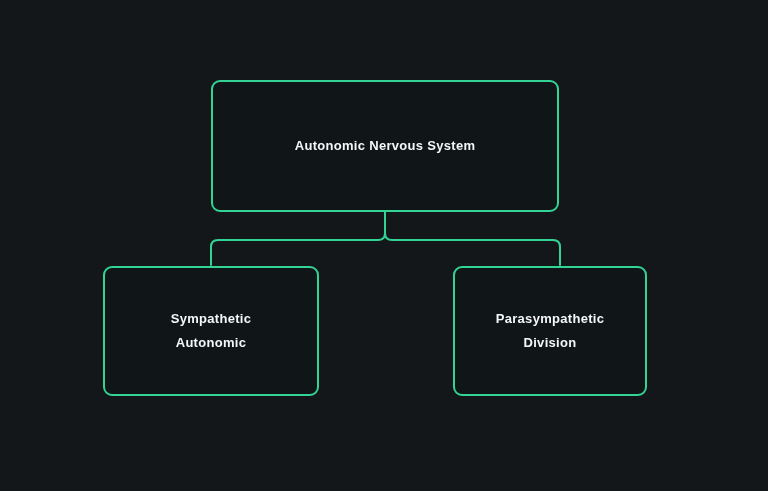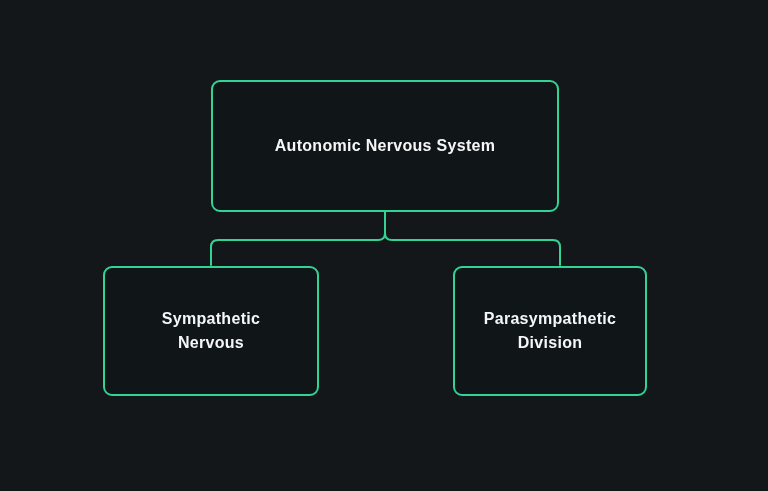--- a/index.html
+++ b/index.html
@@ -36,21 +36,21 @@
     border: 2px solid var(--accent);
     border-radius: 9px;
     display: flex;
     align-items: center;
     justify-content: center;
     text-align: center;
   }
   .node .label {
     color: var(--text);
     font-weight: 700;
-    font-size: 16px;
+    font-size: 13px;
     letter-spacing: 0.3px;
     line-height: 24px;
     white-space: pre-line;
   }
   .node-root   { left: 211px; top: 80px;  width: 348px; height: 132px; }
   .node-left   { left: 103px; top: 266px; width: 216px; height: 130px; }
   .node-right  { left: 453px; top: 266px; width: 194px; height: 130px; }
 </style>
 </head>
 <body>
@@ -61,21 +61,21 @@
     <path d="M385 212 L385 233 Q385 240 378 240 L218 240 Q211 240 211 247 L211 265"></path>
     <path d="M385 212 L385 233 Q385 240 392 240 L553 240 Q560 240 560 247 L560 265"></path>
   </svg>
 
   <div class="node node-root">
     <span class="label">Autonomic Nervous System</span>
   </div>
 
   <div class="node node-left">
     <span class="label">Sympathetic
-Nervous</span>
+Autonomic</span>
   </div>
 
   <div class="node node-right">
     <span class="label">Parasympathetic
 Division</span>
   </div>
 
 </div>
 
 </body></html>

